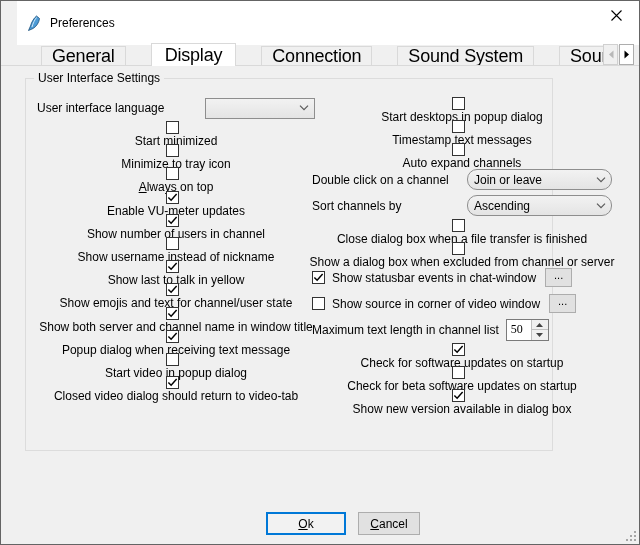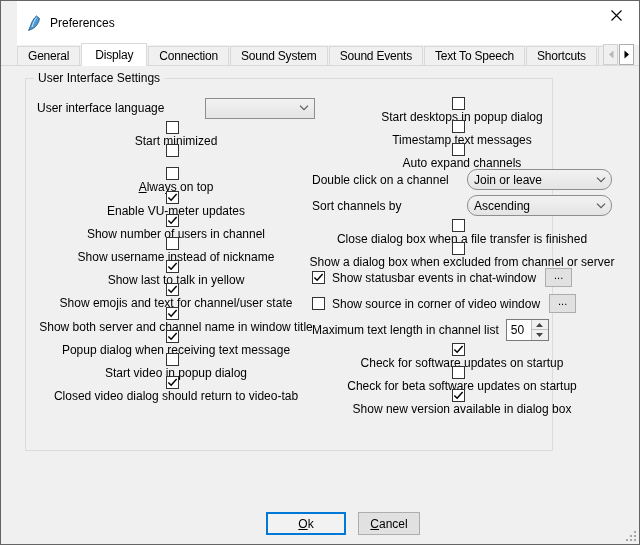--- a/index.html
+++ b/index.html
@@ -16,21 +16,21 @@
   .titlebar .title { font-size:12px; }
   .close-btn { position:absolute; right:0; top:0; width:45px; height:29px;
                display:flex; align-items:center; justify-content:center; cursor:pointer; }
 
   
   .tabbar { position:absolute; left:0; top:42px; right:0; height:23px; }
   .tab-strip { position:absolute; left:16px; top:0; right:36px; height:23px;
                display:flex; align-items:flex-end; overflow:hidden; white-space:nowrap; }
   .tab { height:20px; line-height:19px; padding:0 10px; background:#F0F0F0;
          border:1px solid #D9D9D9; border-bottom:none; margin-right:1px; flex:0 0 auto;
-         font-size:12px; letter-spacing:-0.2px; }
+         font-size:18px; letter-spacing:-0.2px;margin-left:24px; }
   .tab.active { background:#FFFFFF; height:23px; line-height:22px; padding:0 13px;
                 border-color:#D9D9D9; position:relative; z-index:3; }
   .pane-top-line { position:absolute; left:0; top:64px; right:0; height:0;
                    border-top:1px solid #D9D9D9; }
   .tab-scrollers { position:absolute; right:5px; top:1px; display:flex; z-index:4; }
   .tab-scroll { width:15px; height:21px; border:1px solid #ADADAD; display:flex;
                 align-items:center; justify-content:center; }
   .tab-scroll.left  { background:#F0F0F0; border-color:#D0D0D0; }
   .tab-scroll.right { background:#FFFFFF; margin-left:1px; }
 
@@ -59,21 +59,21 @@
            padding:0 5px 0 6px; }
   .combo .combo-value { white-space:nowrap; }
   .combo-lang { width:110px; margin-left:8px; }
   .combo-right { width:145px; margin-left:auto;border-radius:10px; }
 
   .dots-btn { width:27px; height:19px; margin-left:9px; background:#E1E1E1;
               border:1px solid #ADADAD; display:flex; align-items:center;
               justify-content:center; font-size:11px; line-height:8px; padding-bottom:5px; }
 
   .spin-wrap { display:flex; margin-left:7px; height:22px; border:1px solid #7A7A7A;
-               background:#FFFFFF; }
+               background:#FFFFFF;font-family:Liberation Serif, serif; }
   .spin-value { width:24px; display:flex; align-items:center; padding-left:4px;
                 background:#FFFFFF; }
   .spin-btns { width:17px; display:flex; flex-direction:column; border-left:1px solid #C0C0C0; }
   .spin-btn { flex:1; background:#F0F0F0; display:flex; align-items:center;
               justify-content:center; }
   .spin-btn svg { display:block; }
   .spin-btn.up { border-bottom:1px solid #C0C0C0; }
 
   
   .btn { position:absolute; top:511px; height:23px; font-size:12px;
@@ -148,20 +148,21 @@
           </svg>
         </div>
       </div>
       <div id="left-rows">
           <div class="row h-cb">
             <span class="checkbox"></span>
             <span class="cb-label">Start minimized</span>
           </div>
           <div class="row h-cb">
             <span class="checkbox"></span>
+            <span class="cb-label">Minimize to tray icon</span>
           </div>
           <div class="row h-cb">
             <span class="checkbox"></span>
             <span class="cb-label"><u>A</u>lways on top</span>
           </div>
           <div class="row h-cb">
             <span class="checkbox">
               <svg width="11" height="11" viewBox="0 0 12 12">
                 <path d="M1.5 6 L4.5 9 L10.5 2.2" fill="none" stroke="#000" stroke-width="1.6"></path>
               </svg>

